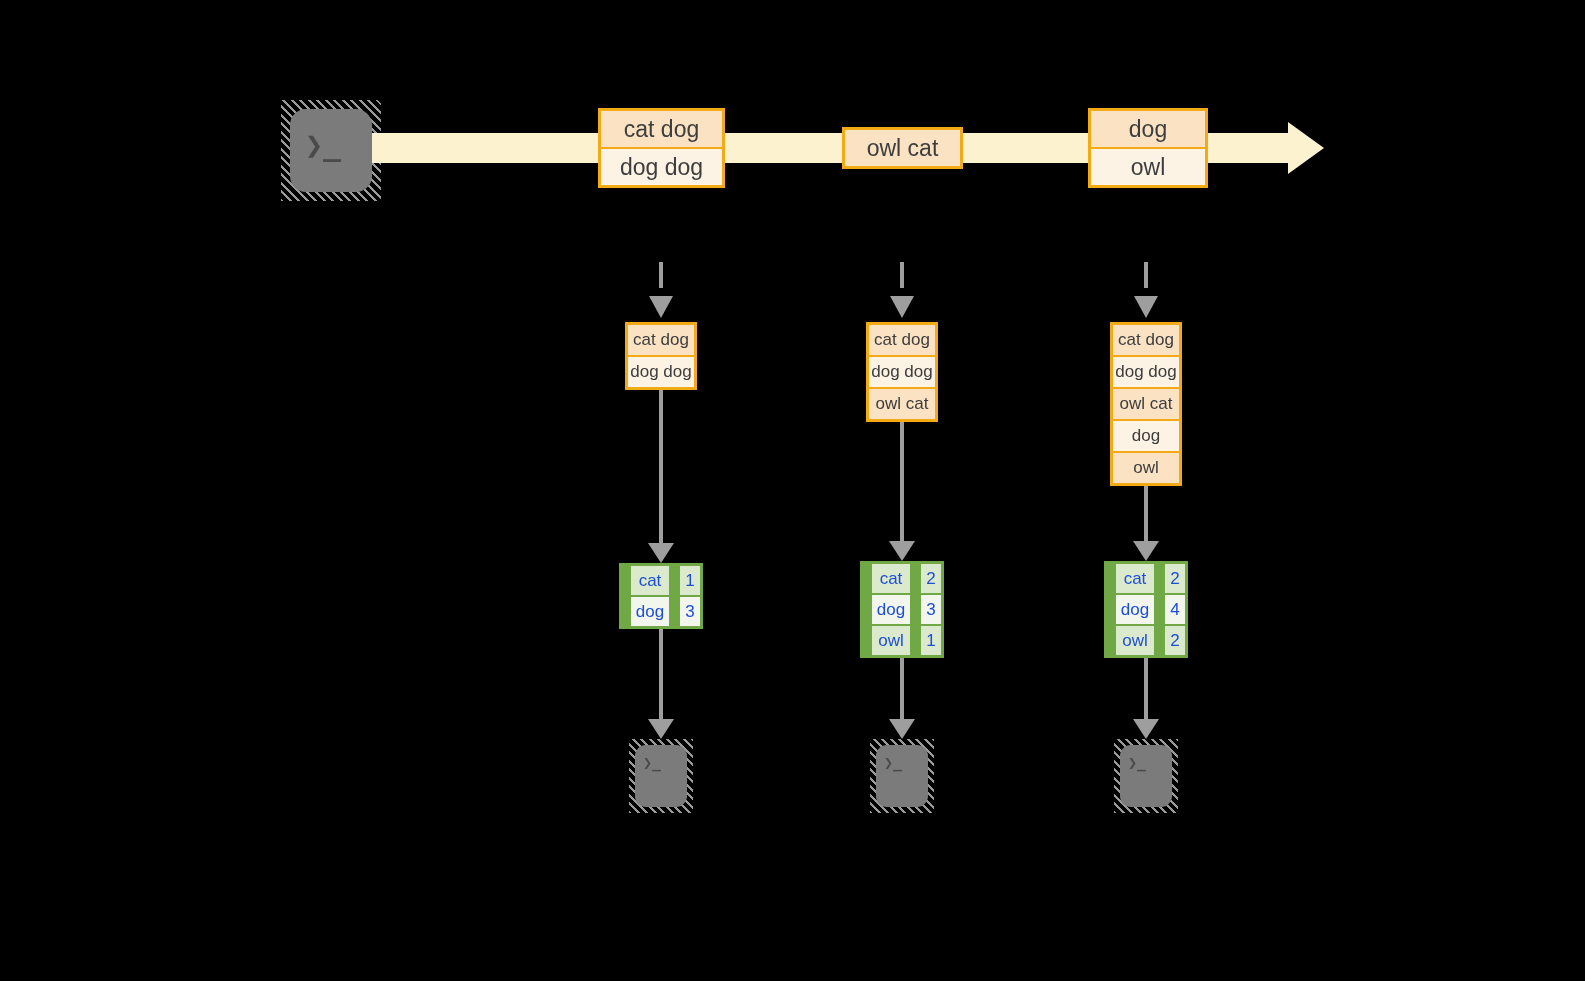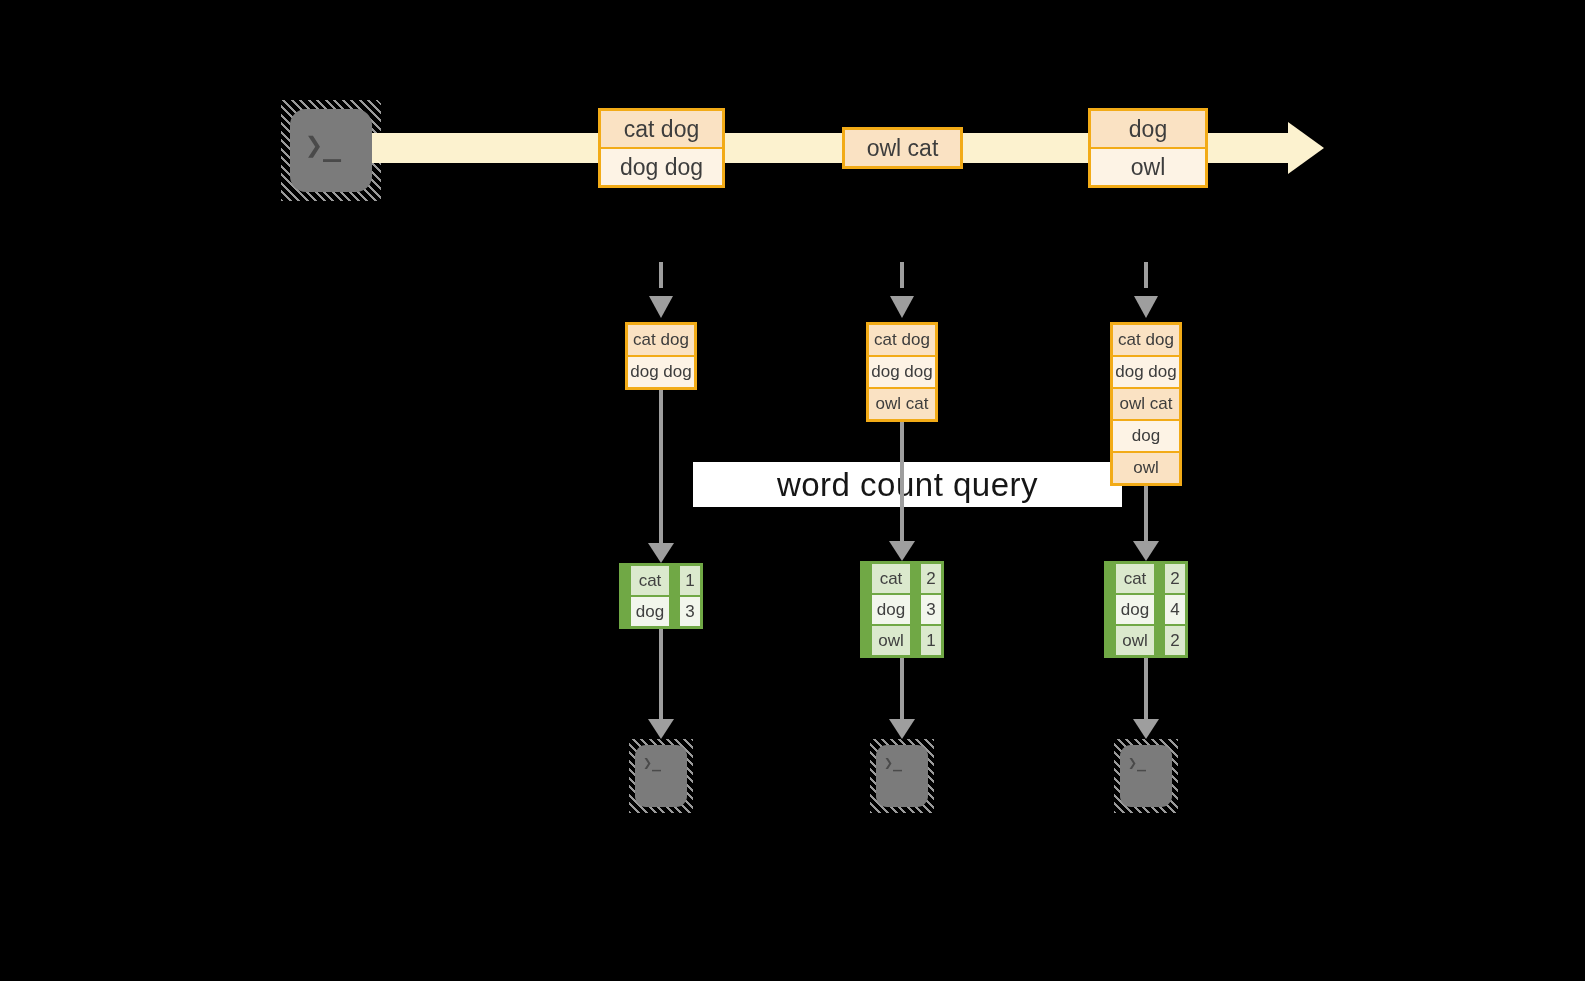--- a/index.html
+++ b/index.html
@@ -68,21 +68,21 @@
   .l2a{left:900px;top:422px;height:119px;}  .h2a{left:889px;top:541px;}
   .l3a{left:1144px;top:486px;height:55px;}  .h3a{left:1133px;top:541px;}
   .l1b{left:659px;top:629px;height:90px;}   .h1b{left:648px;top:719px;}
   .l2b{left:900px;top:658px;height:61px;}   .h2b{left:889px;top:719px;}
   .l3b{left:1144px;top:658px;height:61px;}  .h3b{left:1133px;top:719px;}
 
   
   .gtable{position:absolute;border:3px solid #70a845;background:#70a845;
     display:grid;grid-template-columns:47px 29px;gap:2px;}
   .gcell{height:29px;display:flex;align-items:center;justify-content:center;
-    font-size:17px;color:#404040;background:#f2f6ec;margin-left:9px;}
+    font-size:17px;color:#1d4ed8;background:#f2f6ec;margin-left:9px;}
   .gcell:nth-child(4n+1),.gcell:nth-child(4n+2){background:#dbe9cd;}
   .gt1{left:619px;top:563px;}
   .gt2{left:860px;top:561px;}
   .gt3{left:1104px;top:561px;}
 </style>
 </head>
 <body>
 
 <div class="canvas">
 
@@ -127,23 +127,20 @@
     <div class="g-row">owl cat</div>
   </div>
   <div class="group group3">
     <div class="g-row">cat dog</div>
     <div class="g-row">dog dog</div>
     <div class="g-row">owl cat</div>
     <div class="g-row">dog</div>
     <div class="g-row">owl</div>
   </div>
 
-  <div class="banner">
-    <span>word count query</span>
-  </div>
 
   <div class="sline l1a"></div>
   <div class="shead h1a"></div>
   <div class="sline l2a"></div>
   <div class="shead h2a"></div>
   <div class="sline l3a"></div>
   <div class="shead h3a"></div>
 
   <div class="gtable gt1">
     <div class="gcell">cat</div>

